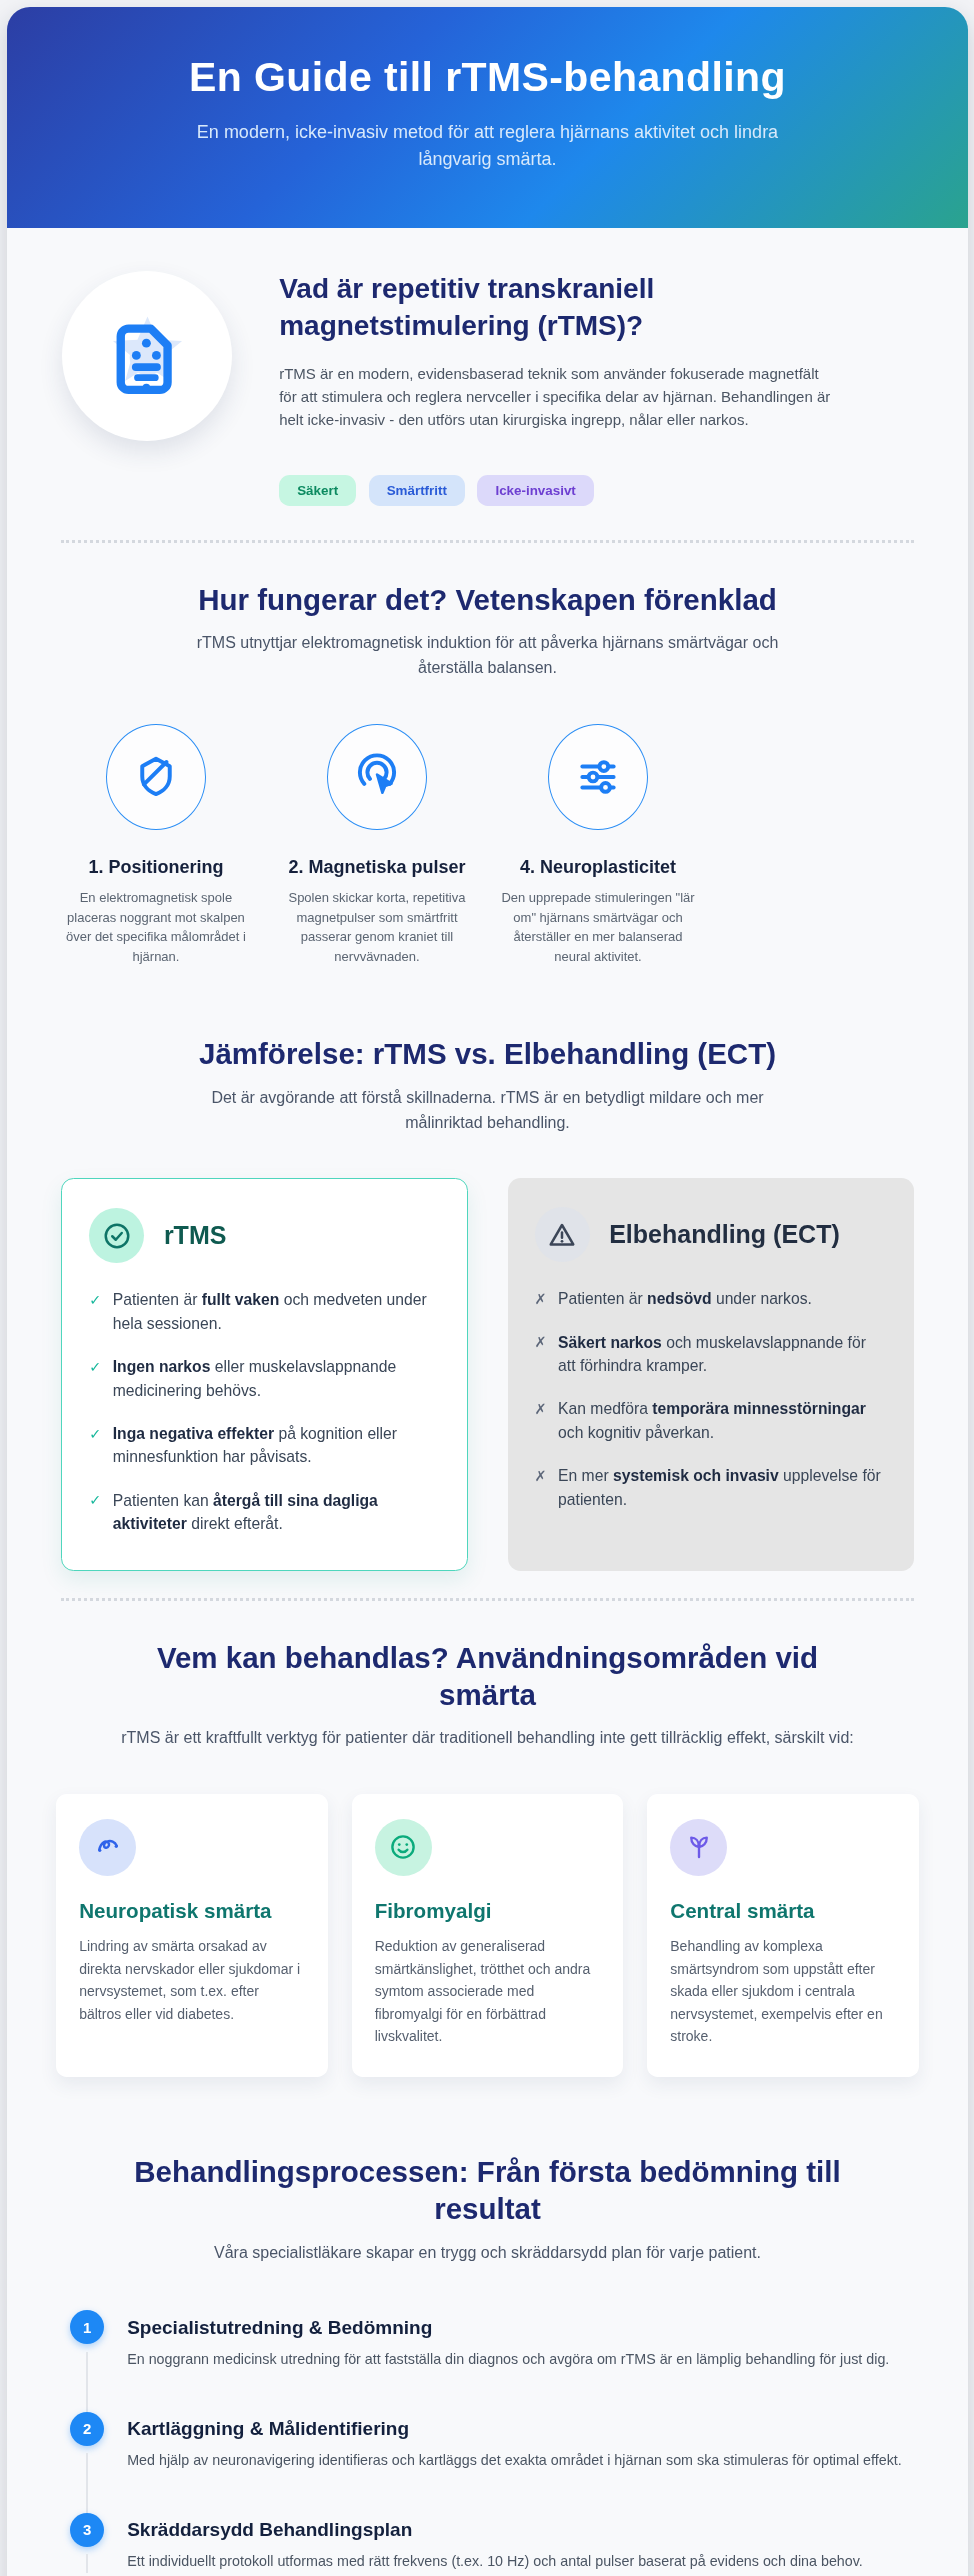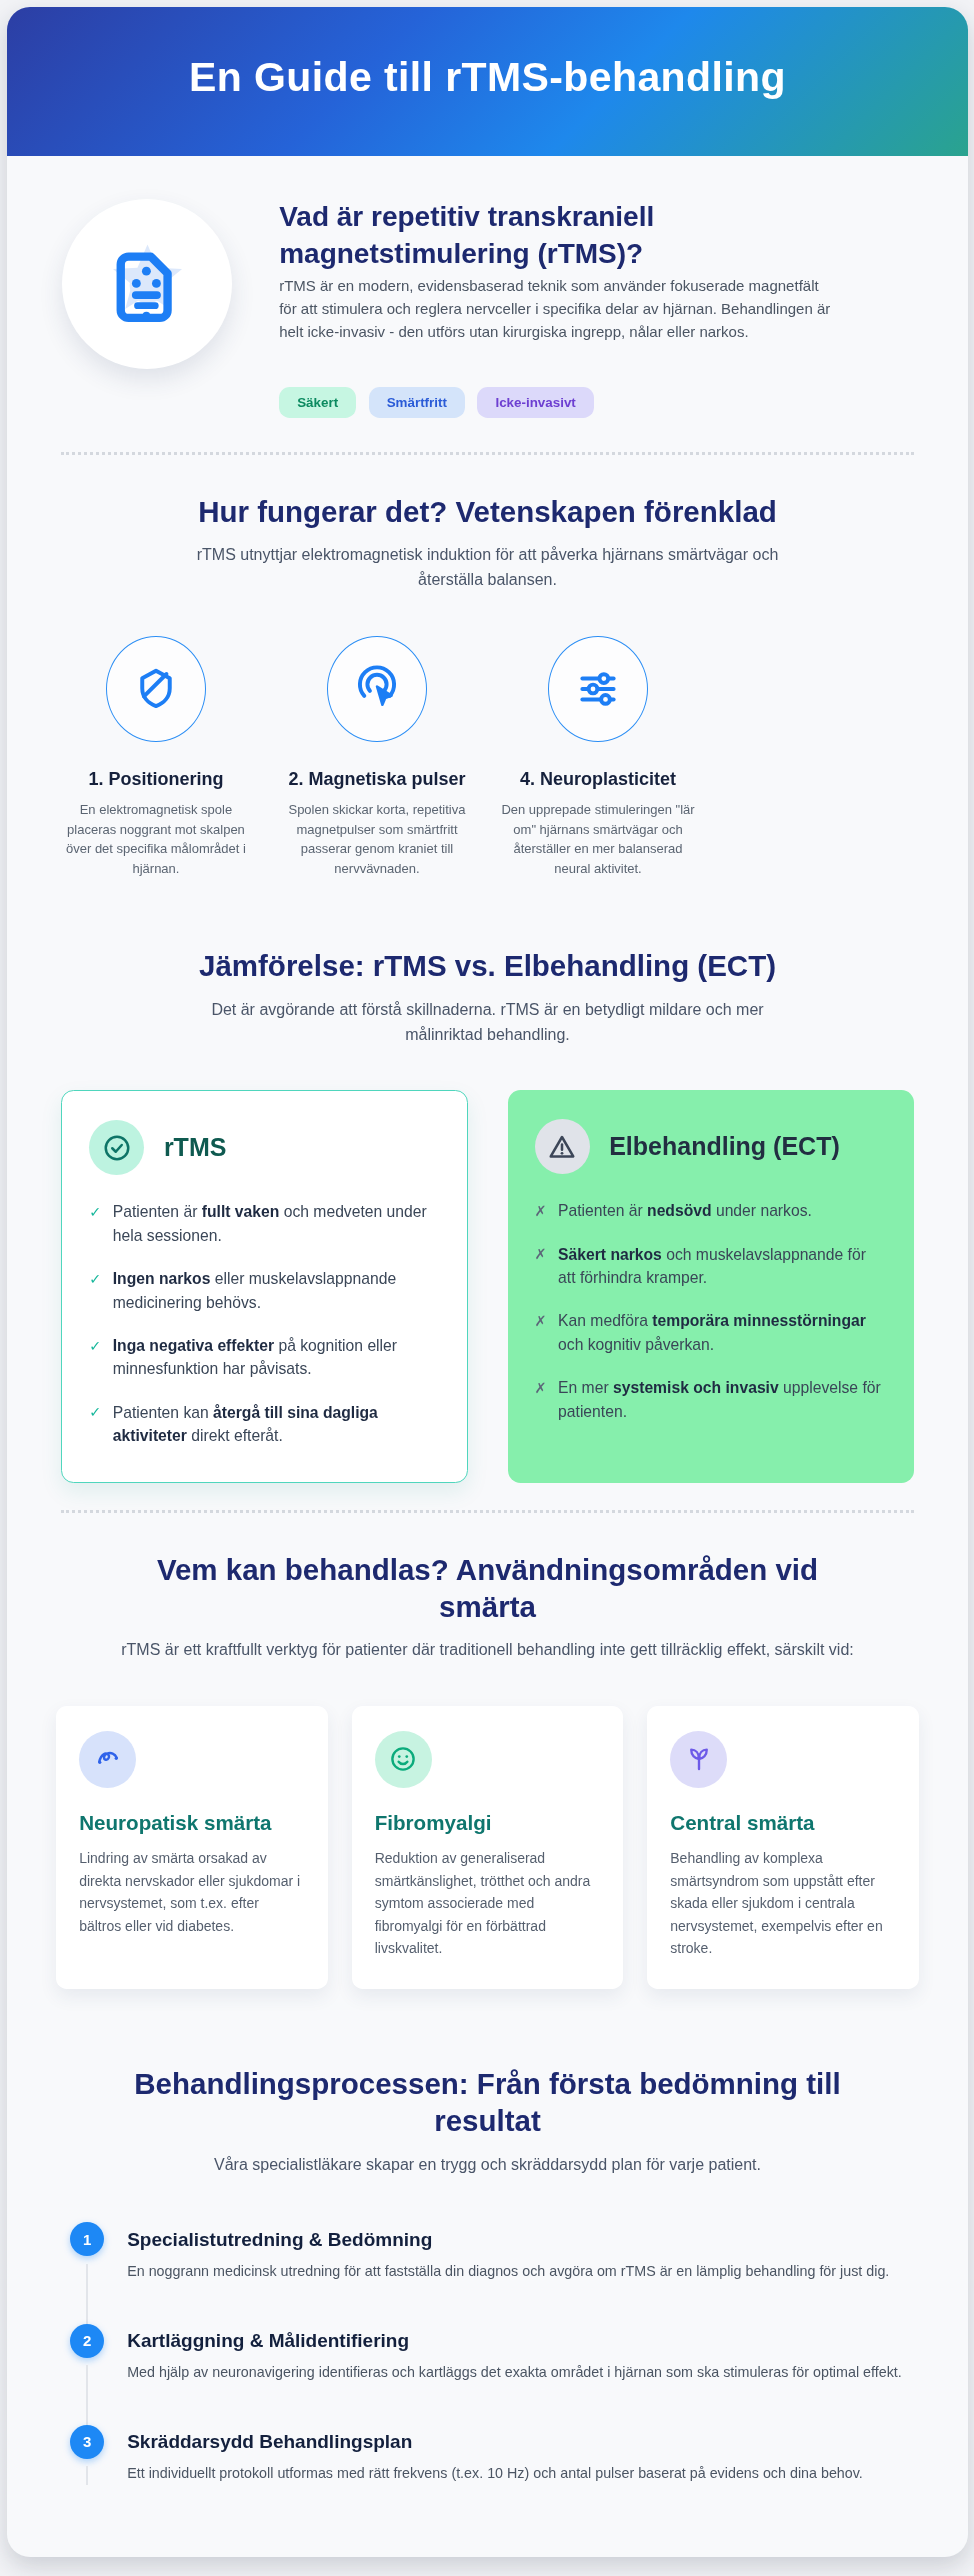--- a/index.html
+++ b/index.html
@@ -30,21 +30,21 @@
   .sec-h2 { text-align:center; color:#1d296f; font-size:29.5px; font-weight:700; line-height:1.25; margin:0 auto; }
   .sec-sub { text-align:center; color:#4a5568; font-size:16px; line-height:1.55; margin:12.5px auto 0; }
   
   .intro { display:flex; align-items:flex-start; gap:47px; padding:43px 55px 34px; }
   .intro-icon-wrap {
     width:170px; height:170px; flex:none; border-radius:50%;
     background:#ffffff; box-shadow:0 10.7px 25px rgba(40,60,100,.12);
     display:flex; align-items:center; justify-content:center;
   }
   .intro h2 { color:#1d296f; font-size:28px; font-weight:700; line-height:1.3; max-width:501px; }
-  .intro p  { color:#4b5563; font-size:15px; line-height:1.55; max-width:559px; margin-top:2px; }
+  .intro p  { color:#4b5563; font-size:15px; line-height:1.55; max-width:559px; margin-top:18px; }
   .badges { display:flex; gap:12.5px; margin-top:27px; }
   .badge { font-size:13.4px; font-weight:700; padding:8px 18px; border-radius:10.7px;margin-top:16px; }
   .badge.green  { background:#c6f6e2; color:#0c8a60; }
   .badge.blue   { background:#d4e4fa; color:#2a5bd7; }
   .badge.purple { background:#dcd9fa; color:#6d3fd1; }
   
   .divider { border-top:3.6px dotted #d4d8de; margin:0 54px; }
   
   .how { padding:39px 49px 36px; }
   .how .sec-sub { max-width:608px; }
@@ -56,21 +56,21 @@
     display:flex; align-items:center; justify-content:center;
   }
   .how-col h3 { margin-top:27px; font-size:18px; font-weight:700; color:#16213c; }
   .how-col p  { margin:10.7px auto 0; font-size:13px; line-height:1.5; color:#5b6572; max-width:201px; }
   
   .compare { padding:34px 54px 27px; }
   .compare .sec-sub { max-width:626px; }
   .cmp-grid { display:grid; grid-template-columns:1fr 1fr; gap:40px; margin-top:43px; }
   .cmp-card { border-radius:12.5px; padding:29px 27px 34px; }
   .cmp-card.rtms { background:#ffffff; border:1.8px solid #4fd6bd; box-shadow:0 9px 21.5px rgba(20,150,130,.10); }
-  .cmp-card.ect  { background:#86efac; }
+  .cmp-card.ect  { background:#e5e5e5; }
   .cmp-head { display:flex; align-items:center; gap:19.7px; }
   .cmp-ic { width:55px; height:55px; border-radius:50%; flex:none; display:flex; align-items:center; justify-content:center; }
   .cmp-card.rtms .cmp-ic { background:#bdf3e0; }
   .cmp-card.ect  .cmp-ic { background:#e0e3e9; }
   .cmp-card.rtms .cmp-title { color:#0f5a50; font-size:25px; font-weight:700; }
   .cmp-card.ect  .cmp-title { color:#222e41; font-size:25px; font-weight:700; }
   .cmp-list { margin-top:25px; list-style:none; }
   .cmp-list li { display:flex; gap:11.6px; margin-bottom:19.7px; font-size:15.7px; line-height:1.5; color:#3a4657; }
   .cmp-list li:last-child { margin-bottom:0; }
   .cmp-list b { color:#1f2b42; }
@@ -106,20 +106,21 @@
   .pbody h3 { font-size:19px; font-weight:700; color:#13203d; padding-top:6.3px; }
   .pbody p  { margin-top:9px; font-size:14.3px; line-height:1.6; color:#4b5563; max-width:823px; }
 </style>
 </head>
 <body>
 
 <div class="page-card">
 
   <header class="hero">
     <h1>En Guide till rTMS-behandling</h1>
+    <p>En modern, icke-invasiv metod för att reglera hjärnans aktivitet och lindra långvarig smärta.</p>
   </header>
 
   <section class="intro">
     <div class="intro-icon-wrap">
       <svg width="107" height="107" viewBox="0 0 96 96">
         <path d="M48 12 L57 33 L79 34 L62 48 L68 70 L48 57 L28 70 L34 48 L17 34 L39 33 Z" fill="#dce8fb"></path>
         <circle cx="48" cy="49" r="16" fill="#dce8fb"></circle>
         <path d="M31 23 h20 l15 15 v33 a7 7 0 0 1 -7 7 H31 a7 7 0 0 1 -7 -7 V30 a7 7 0 0 1 7 -7 Z" fill="none" stroke="#1d7ef5" stroke-width="7.5" stroke-linejoin="round"></path>
         <circle cx="47" cy="36" r="4" fill="#1d7ef5"></circle>
         <circle cx="38" cy="47" r="4" fill="#1d7ef5"></circle>

